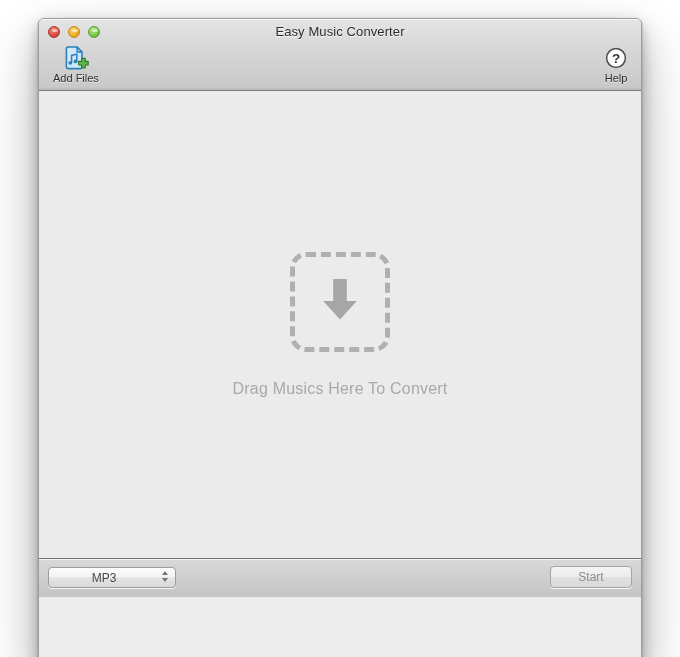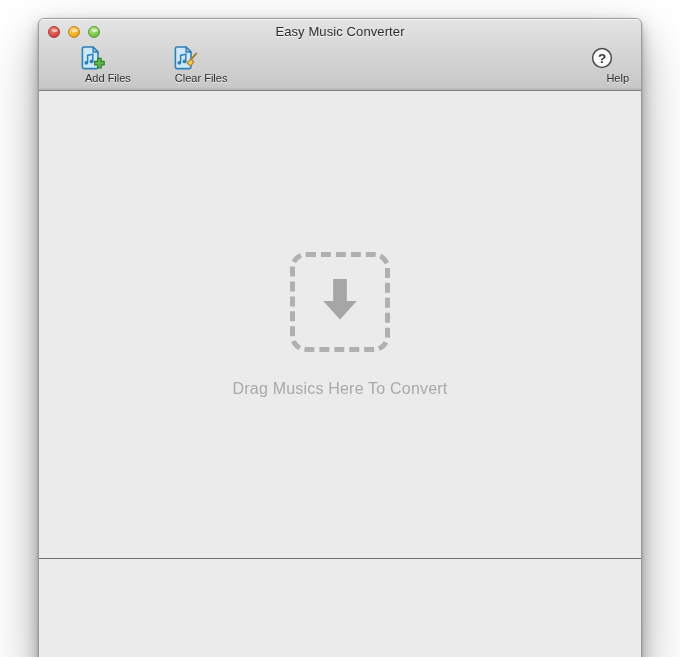--- a/index.html
+++ b/index.html
@@ -133,21 +133,20 @@
     align-items: center;
     justify-content: center;
   }
   .tb-lbl {
     margin-top: 1px;
     font-size: 11px;
     color: #2b2b2b;
     text-shadow: 0 1px 0 rgba(255,255,255,0.7);
     white-space: nowrap;
     font-family: "Liberation Sans", sans-serif;
-    margin-left: 32px;
   }
   .tb-item.disabled .tb-lbl { color: #9d9d9d; }
   .tb-item.disabled .tb-ico { opacity: 0.42; }
 
   
   .content {
     position: relative;
     height: 468px;
     background: #ebebeb;
     border-bottom: 1px solid #6f6f6f;
@@ -285,34 +284,20 @@
               <path d="M8.6 17.5 V10.4 l5.2 -1.3 v7.1" fill="none" stroke="#2f7fb8" stroke-width="1.5" stroke-linecap="round"></path>
               <circle cx="7.3" cy="17.8" r="1.9" fill="#2f7fb8"></circle>
               <circle cx="12.5" cy="16.4" r="1.9" fill="#2f7fb8"></circle>
               <path d="M18.6 13.4 h3.6 v3.0 h3.0 v3.6 h-3.0 v3.0 h-3.6 v-3.0 h-3.0 v-3.6 h3.0 z" fill="#5cb64a" stroke="#2f7a26" stroke-width="1.1" stroke-linejoin="round"></path>
             </svg>
           </div>
           <div class="tb-lbl">Add Files</div>
         </div>
 
 
-        <div class="tb-item">
-          <div class="tb-ico">
-            <svg width="26" height="26" viewBox="0 0 26 26">
-              <path d="M5 2 h9 l5 5 v15 a1.6 1.6 0 0 1 -1.6 1.6 H5 A1.6 1.6 0 0 1 3.4 22 V3.6 A1.6 1.6 0 0 1 5 2 z" fill="#cfe8f7" stroke="#2f7fb8" stroke-width="1.6" stroke-linejoin="round"></path>
-              <path d="M14 2 v5 h5 z" fill="#9ecbe8" stroke="#2f7fb8" stroke-width="1.3" stroke-linejoin="round"></path>
-              <path d="M8.6 17.5 V10.4 l5.2 -1.3 v7.1" fill="none" stroke="#2f7fb8" stroke-width="1.5" stroke-linecap="round"></path>
-              <circle cx="7.3" cy="17.8" r="1.9" fill="#2f7fb8"></circle>
-              <circle cx="12.5" cy="16.4" r="1.9" fill="#2f7fb8"></circle>
-              <line x1="24.4" y1="8.4" x2="18.6" y2="15.0" stroke="#b07b27" stroke-width="1.9" stroke-linecap="round"></line>
-              <path d="M18.8 14.2 l3.0 2.8 l-3.2 4.0 l-3.6 -3.2 z" fill="#f0cc55" stroke="#b07b27" stroke-width="1.1" stroke-linejoin="round"></path>
-            </svg>
-          </div>
-          <div class="tb-lbl">Clear Files</div>
-        </div>
 
       </div>
 
       <div class="tb-right">
 
 
 
         <div class="tb-item">
           <div class="tb-ico">
             <svg width="26" height="26" viewBox="0 0 26 26">
@@ -332,15 +317,30 @@
           <div>
             <svg width="62" height="62" viewBox="0 0 62 62">
               <path d="M24.2 10 h13.6 v22.0 h10.0 L31 50.5 L14.2 32.0 h10.0 z" fill="#a6a6a6"></path>
             </svg>
           </div>
         </div>
         <div class="drop-caption">Drag Musics Here To Convert</div>
       </div>
     </div>
 
+    <div class="bottombar">
+
+      <div class="popup">
+        <span class="popup-val">MP3</span>
+        <span class="popup-arrows">
+          <span class="ar-up"></span>
+          <span class="ar-dn"></span>
+        </span>
+      </div>
+
+      <div class="start-btn">
+        <span class="start-lbl">Start</span>
+      </div>
+
+    </div>
 
   </div>
 </div>
 
 </body></html>

